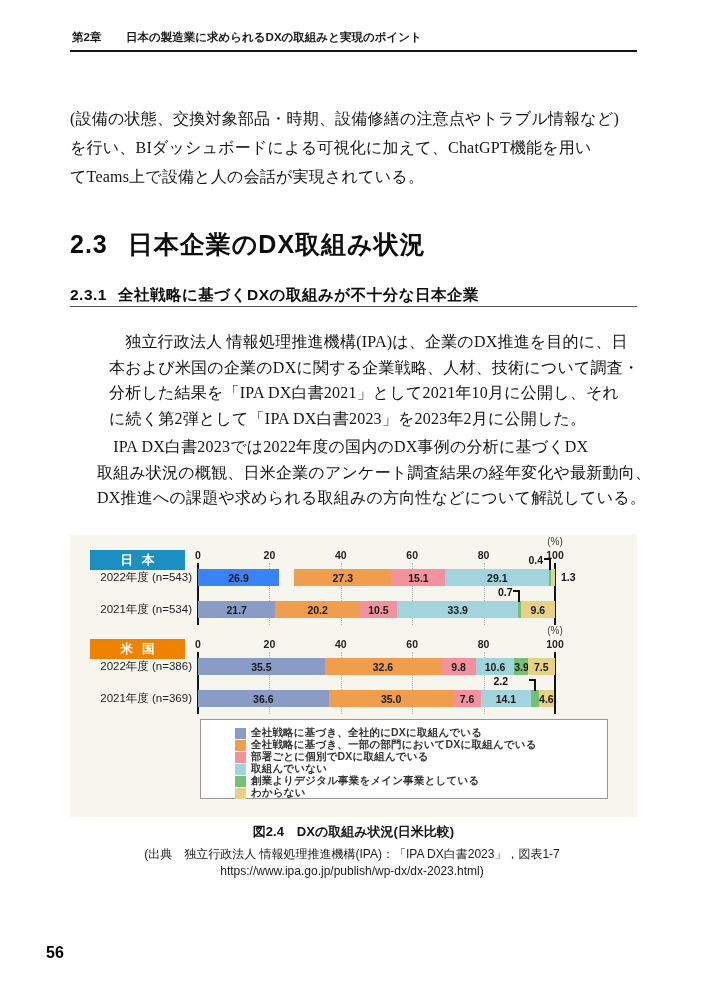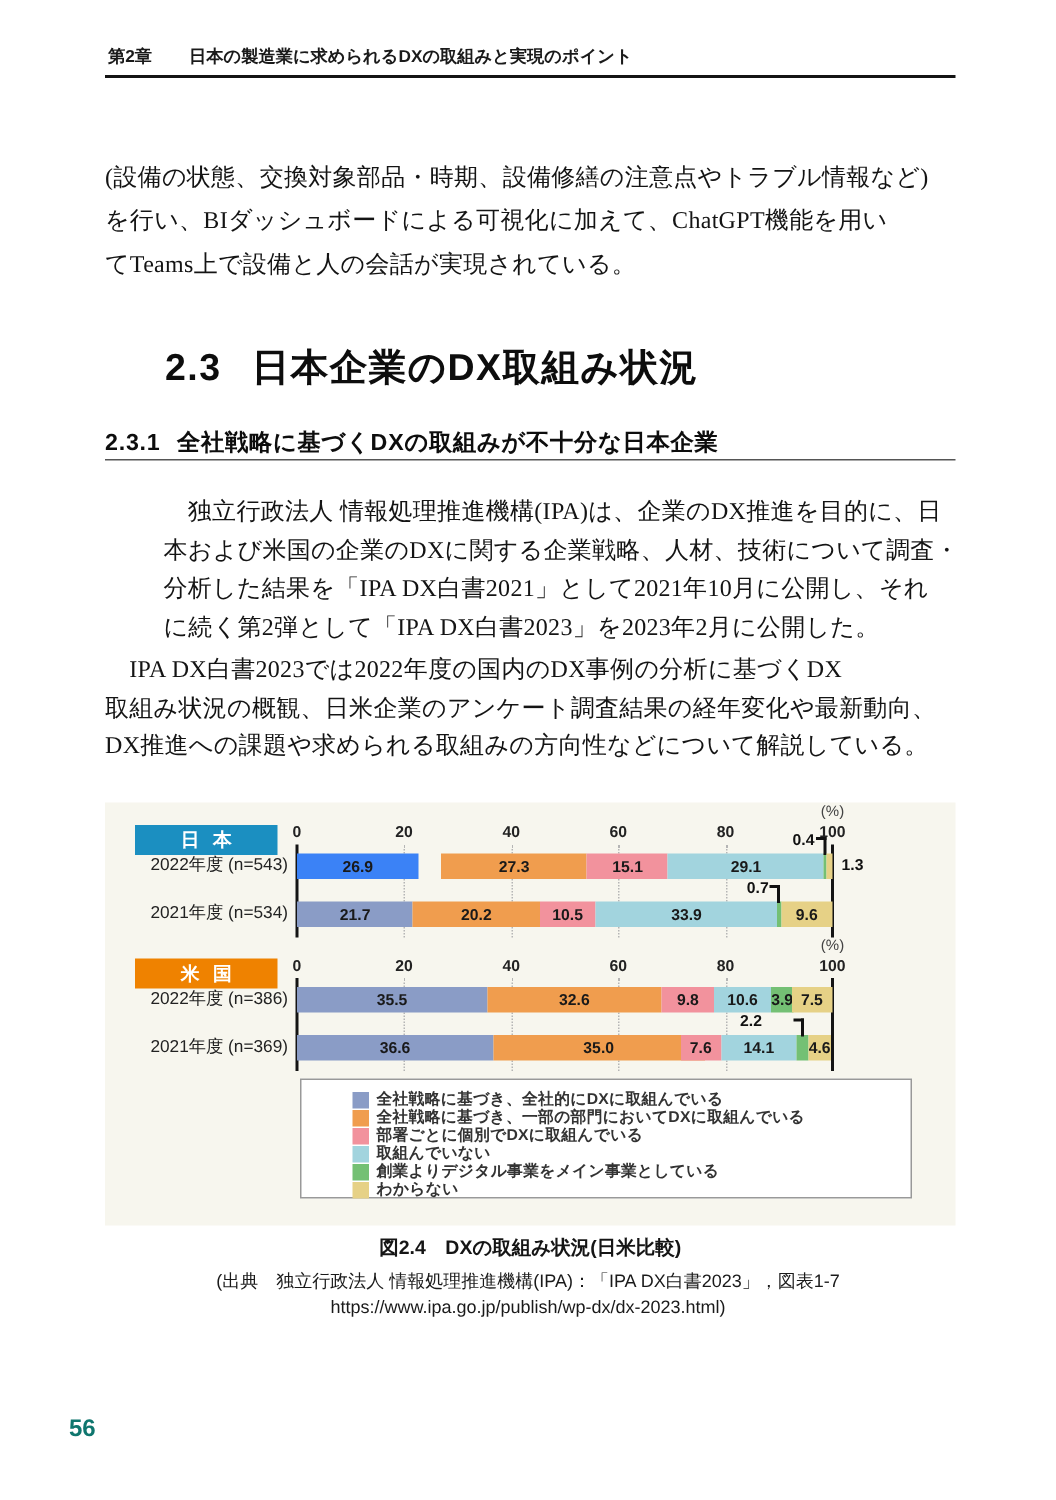--- a/index.html
+++ b/index.html
@@ -9,23 +9,23 @@
   }
   
   .hdr-chapter{position:absolute;left:72px;top:30px;font-family:"Liberation Sans","DejaVu Sans",sans-serif;font-size:11.5px;font-weight:600;color:#1a1a1a;}
   .hdr-title{position:absolute;left:126px;top:30px;font-family:"Liberation Sans","DejaVu Sans",sans-serif;font-size:11.5px;font-weight:600;color:#1a1a1a;}
   .hdr-rule{position:absolute;left:70px;top:50px;width:567px;height:2px;background:#141414;}
   
   .para{position:absolute;left:70px;width:575px;font-size:16px;letter-spacing:0.2px;color:#141414;}
   .para .ln{white-space:nowrap;}
   #p1{top:104px;} #p1 .ln{line-height:29px;}
   #p2{top:329px;} #p2 .ln{line-height:25.5px;margin-left:39px;}
-  #p3{top:434px;} #p3 .ln{line-height:25.5px;}
-  
-  .h1{position:absolute;left:70px;top:228px;font-family:"Liberation Sans","DejaVu Sans",sans-serif;font-weight:bold;font-size:25px;color:#0d0d0d;letter-spacing:1px;margin-left:40px;}
+  #p3{top:434px;} #p3 .ln{line-height:25.5px;margin-left:27px;}
+  
+  .h1{position:absolute;left:70px;top:228px;font-family:"Liberation Sans","DejaVu Sans",sans-serif;font-weight:bold;font-size:25px;color:#0d0d0d;letter-spacing:1px;}
   .h1 .num{margin-right:20px;}
   .h2{position:absolute;left:70px;top:285px;font-family:"Liberation Sans","DejaVu Sans",sans-serif;font-weight:bold;font-size:15.5px;color:#0d0d0d;letter-spacing:0.5px;}
   .h2 .num{margin-right:11px;margin-top:40px;}
   .h2-rule{position:absolute;left:70px;top:306px;width:567px;height:1px;background:#555;}
   
   #chart-panel{position:absolute;left:70px;top:535px;width:567px;height:282px;background:#f7f6ee;}
   .cg{position:absolute;left:0;width:567px;}
   .badge{position:absolute;left:20px;top:3px;width:95px;height:20px;color:#fff;text-align:center;line-height:20px;
          font-family:"Liberation Sans","DejaVu Sans",sans-serif;font-size:12.5px;font-weight:bold;letter-spacing:9px;text-indent:9px;}
   .tick{position:absolute;top:2px;transform:translateX(-50%);font-family:"Liberation Sans","DejaVu Sans",sans-serif;font-size:10.5px;font-weight:600;color:#222;}
@@ -48,21 +48,21 @@
   .lrow{display:flex;align-items:center;height:12px;}
   .lsw{width:11px;height:11px;margin-right:5px;flex:none;}
   .ltx{font-family:"Liberation Sans","DejaVu Sans",sans-serif;font-size:10.5px;font-weight:600;color:#333;white-space:nowrap;letter-spacing:0.2px;}
   
   .fig-caption{position:absolute;left:70px;top:823px;width:567px;text-align:center;
                font-family:"Liberation Sans","DejaVu Sans",sans-serif;font-size:13px;font-weight:600;color:#151515;}
   .fig-src1{position:absolute;left:35px;top:846px;width:634px;text-align:center;
             font-family:"Liberation Sans","DejaVu Sans",sans-serif;font-size:12px;color:#1a1a1a;}
   .fig-src2{position:absolute;left:35px;top:864px;width:634px;text-align:center;
             font-family:"Liberation Sans","DejaVu Sans",sans-serif;font-size:12px;color:#1a1a1a;}
-  .pageno{position:absolute;left:46px;top:944px;font-family:"Liberation Sans","DejaVu Sans",sans-serif;font-size:16px;font-weight:bold;color:#0f766e;}
+  .pageno{position:absolute;left:46px;top:944px;font-family:"Liberation Sans","DejaVu Sans",sans-serif;font-size:16px;font-weight:bold;color:#000000;}
 </style>
 </head>
 <body>
 
 <div class="hdr-chapter">第2章</div>
 <div class="hdr-title">日本の製造業に求められるDXの取組みと実現のポイント</div>
 <div class="hdr-rule"></div>
 
 <div class="para" id="p1">
   <div class="ln">(設備の状態、交換対象部品・時期、設備修繕の注意点やトラブル情報など)</div>
@@ -190,21 +190,21 @@
           </div>
           <div class="seg" style="left: 329.868px; width: 26.775px; background: rgb(230, 209, 134);">
             <div class="slab">7.5</div>
           </div>
         </div>
         <div class="rowlab" style="top: 36px;">2021年度 (n=369)</div>
         <div class="barrow" style="top: 38px;">
           <div class="seg" style="left: 0px; width: 130.662px; background: rgb(138, 156, 198);">
             <div class="slab">36.6</div>
           </div>
-          <div class="seg" style="left: 130.662px; width: 124.95px; background: rgb(240, 157, 78); padding-left: 16px;">
+          <div class="seg" style="left: 130.662px; width: 124.95px; background: rgb(240, 157, 78);">
             <div class="slab">35.0</div>
           </div>
           <div class="seg" style="left: 255.612px; width: 27.132px; background: rgb(242, 146, 157);">
             <div class="slab">7.6</div>
           </div>
           <div class="seg" style="left: 282.744px; width: 50.337px; background: rgb(162, 212, 222);">
             <div class="slab">14.1</div>
           </div>
           <div class="seg" style="left: 333.081px; width: 7.854px; background: rgb(116, 192, 116);"></div>
           <div class="callout" style="right: 18.992px; gap: 20px;">

